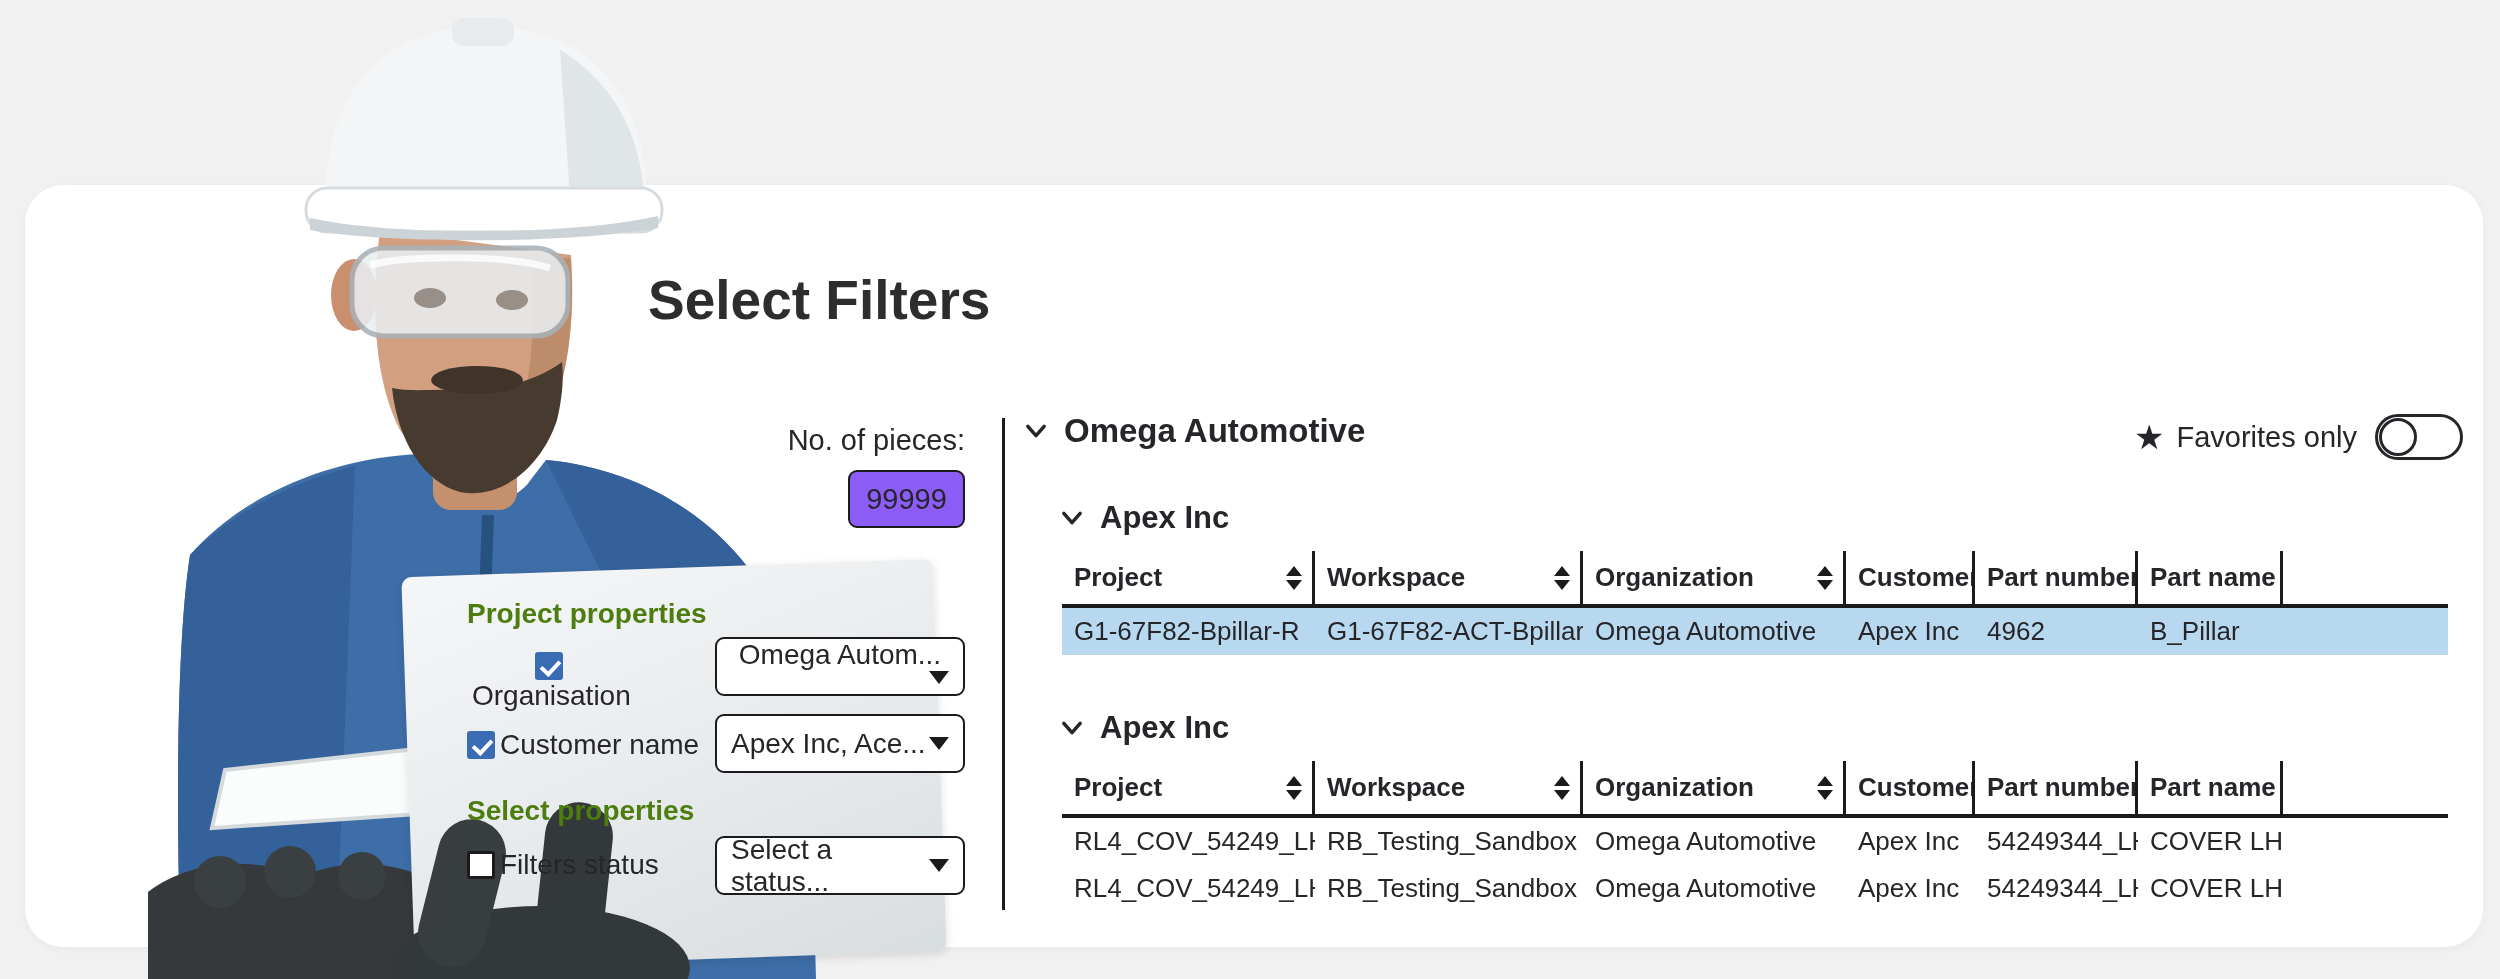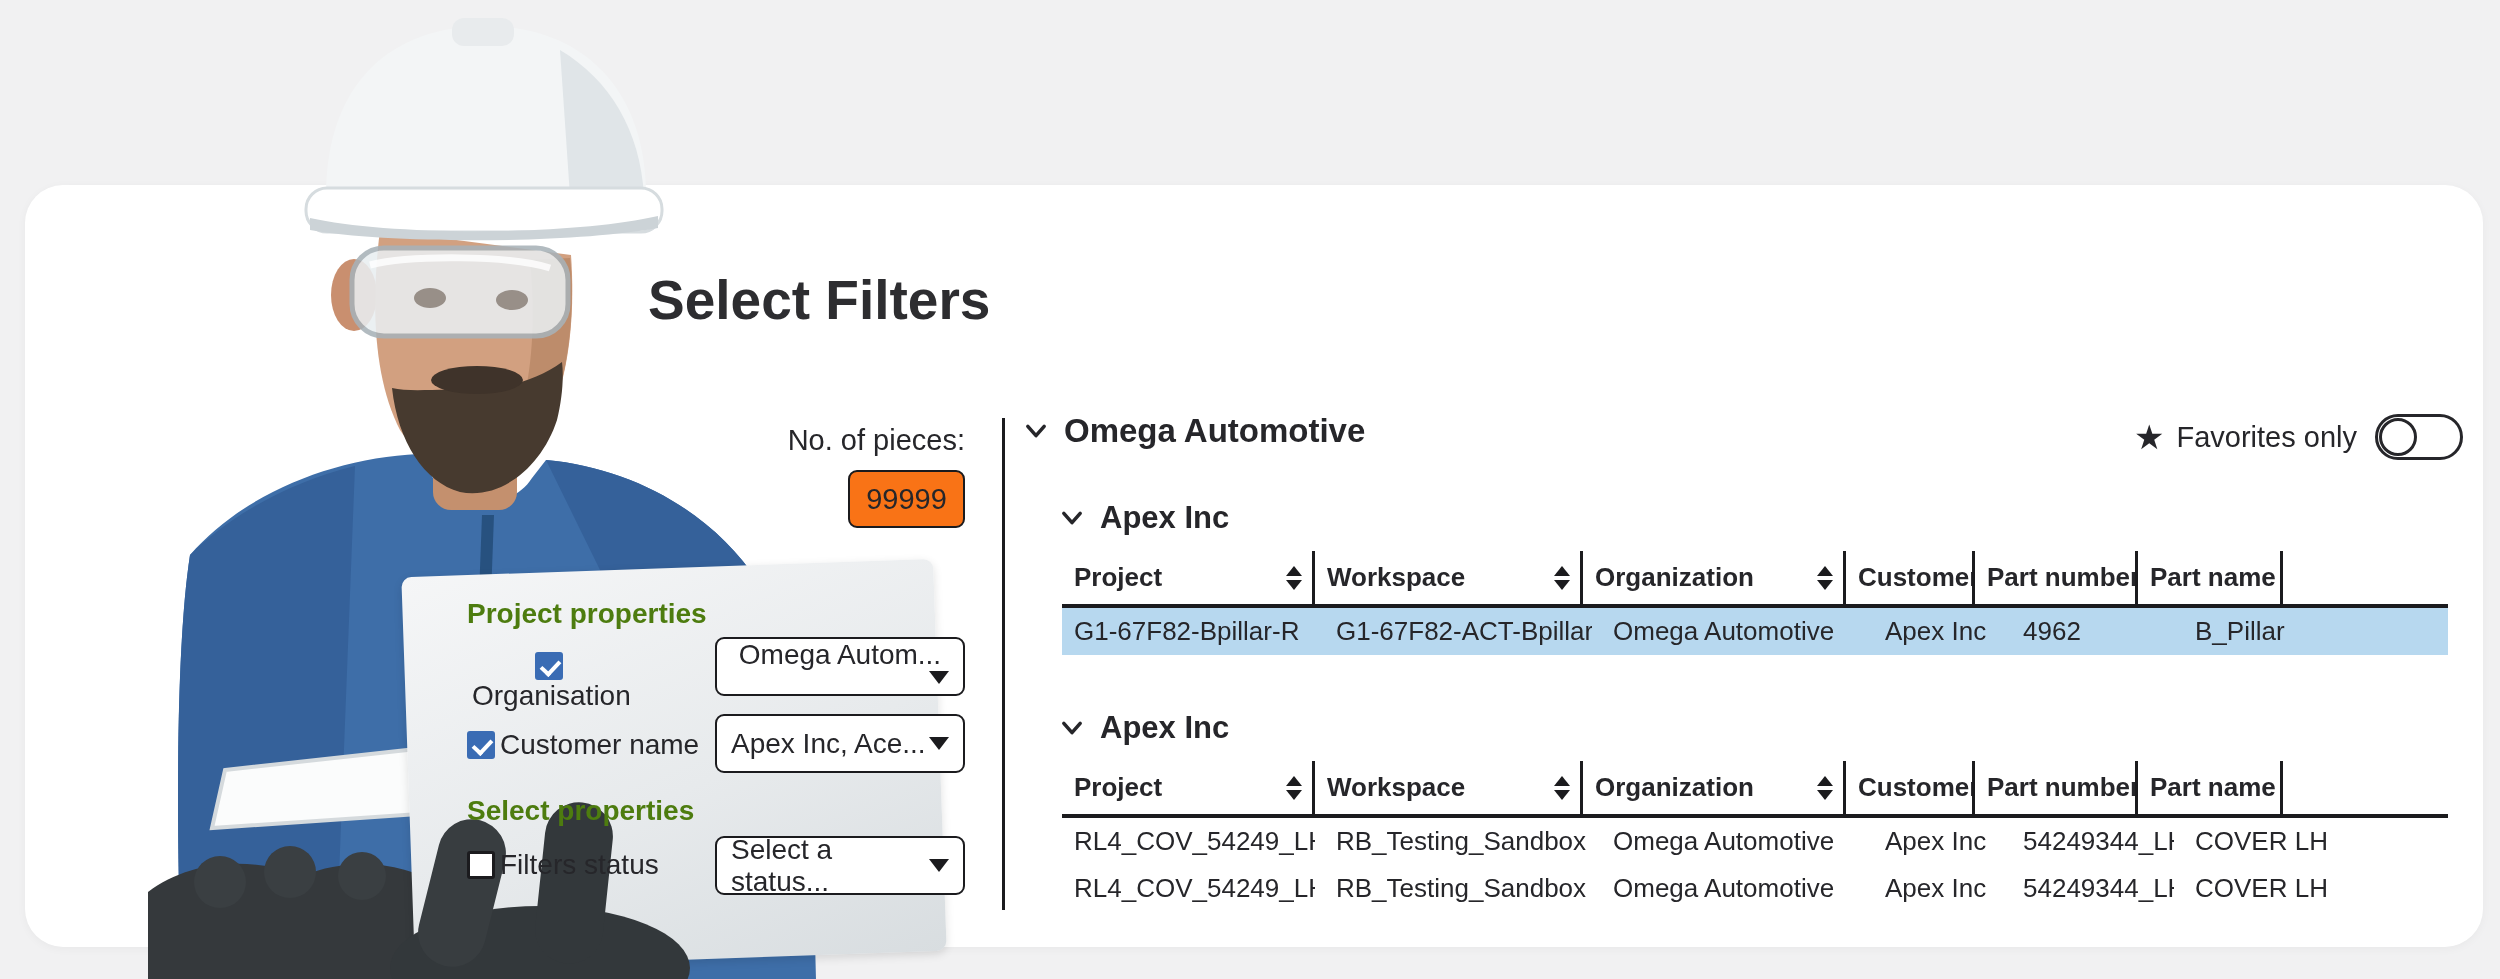--- a/index.html
+++ b/index.html
@@ -10,21 +10,21 @@
     background:linear-gradient(160deg,#f5f6f7 0%,#e7eaec 55%,#d8dde0 100%);
     transform:rotate(-2deg);z-index:3;box-shadow:0 3px 10px rgba(0,0,0,.12);}
   .fingers{position:absolute;left:390px;top:800px;width:330px;height:179px;z-index:4;}
 
   .title{position:absolute;left:648px;top:268px;font-size:55px;font-weight:700;color:#2d2d30;z-index:5;}
 
   
   .lp{z-index:5;position:absolute;}
   .pieces-label{left:715px;top:424px;width:250px;text-align:right;font-size:29px;}
   .pieces-input{left:848px;top:470px;width:109px;height:52px;border:2.5px solid #1b1b1e;border-radius:9px;
-    font-size:29px;text-align:center;font-family:"Liberation Sans",sans-serif;color:#26262a;background:#f97316;outline:none;z-index:5;position:absolute;}
+    font-size:29px;text-align:center;font-family:"Liberation Sans",sans-serif;color:#26262a;background:#8b5cf6;outline:none;z-index:5;position:absolute;}
   .sec-heading{font-size:28px;font-weight:700;color:#4d7c0f;}
   .h-project{left:467px;top:598px;}
   .h-piece{left:467px;top:795px;}
   .chk-row{position:absolute;display:flex;align-items:center;z-index:5;}
   .checkbox{width:28px;height:28px;border-radius:3px;box-sizing:border-box;position:relative;flex:0 0 auto;}
   .checkbox.checked{background:#3a6cb4;border:2px solid #3a6cb4;}
   .checkbox.unchecked{background:#fff;border:3px solid #1b1b1e;}
   .checkbox.checked::after{content:"";position:absolute;left:4px;top:6px;width:15px;height:8px;
     border-left:4.5px solid #fff;border-bottom:4.5px solid #fff;transform:rotate(-47deg);}
   .chk-label{font-size:28px;margin-left:5px;}
@@ -53,21 +53,21 @@
   
   .tbl{position:absolute;width:1386px;z-index:5;}
   .t1{left:1062px;top:551px;}
   .t2{left:1062px;top:761px;}
   .thead{display:grid;grid-template-columns:253px 268px 263px 129px 163px 145px 165px;height:53px;border-bottom:4px solid #1b1b1e;}
   .th{display:flex;align-items:center;padding:0 10px 0 12px;font-size:26px;font-weight:700;border-right:3px solid #1b1b1e;white-space:nowrap;overflow:hidden;}
   .th.last{border-right:none;}
   .sort{margin-left:auto;display:flex;flex-direction:column;gap:4px;cursor:pointer;padding-left:8px;}
   .sort .up{width:0;height:0;border-left:8px solid transparent;border-right:8px solid transparent;border-bottom:10px solid #1b1b1e;}
   .sort .down{width:0;height:0;border-left:8px solid transparent;border-right:8px solid transparent;border-top:10px solid #1b1b1e;}
-  .trow{display:grid;grid-template-columns:253px 268px 263px 129px 163px 145px 165px;height:47px;cursor:pointer;gap:9px;}
+  .trow{display:grid;grid-template-columns:253px 268px 263px 129px 163px 145px 165px;height:47px;cursor:pointer;}
   .trow.selected{background:#b7d8ef;}
   .td{display:flex;align-items:center;padding:0 8px 0 12px;font-size:26px;white-space:nowrap;overflow:hidden;}
 </style>
 </head>
 <body>
 
 <div class="stage">
   <div class="card"></div>
 
   <svg class="photo" viewBox="0 0 850 970" aria-hidden="true">

